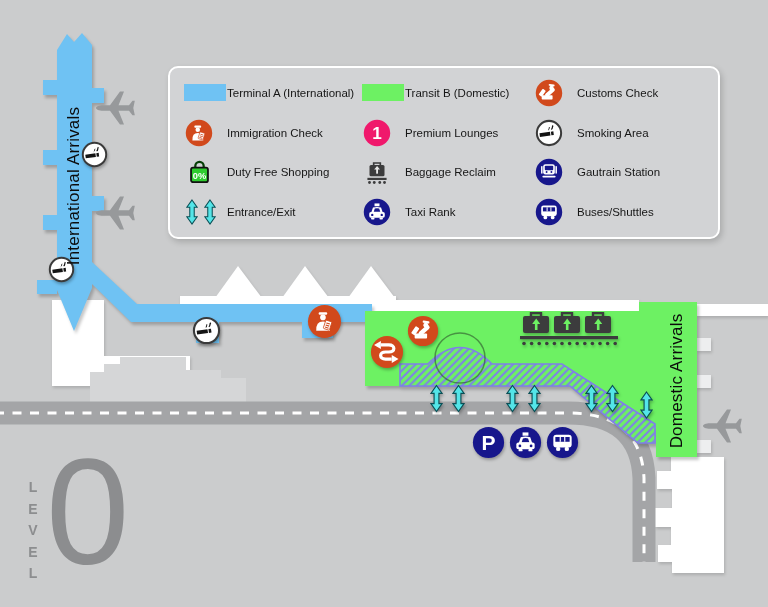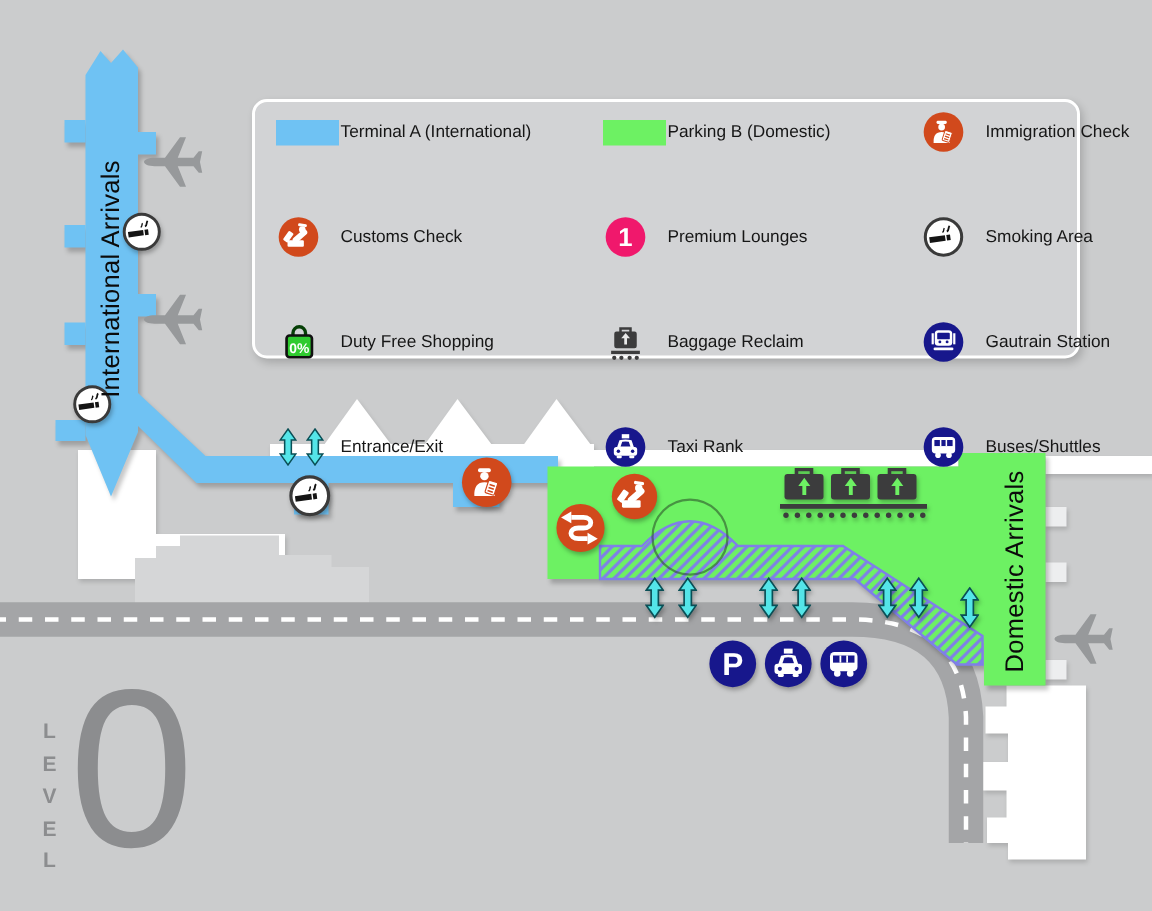--- a/index.html
+++ b/index.html
@@ -19,21 +19,21 @@
   #level-letters{position:absolute;left:22px;top:477px;width:22px;text-align:center;}
   #level-letters span{display:block;font-size:14px;line-height:21.5px;font-weight:bold;color:#8C8D8F;}
   #level-number{position:absolute;left:46px;top:437px;font-size:150px;line-height:1;
                 color:#8C8D8F;font-weight:400;}
 
   
   #legend{position:absolute;left:168px;top:66px;width:552px;height:173px;
           background:#D2D3D5;border:2px solid #fff;border-radius:10px;box-sizing:border-box;
           box-shadow:2px 3px 6px rgba(0,0,0,0.18);
           display:grid;grid-template-columns:178px 172px 182px;grid-auto-rows:1fr;
-          padding:5px 0 5px 14px;gap:40px;}
+          padding:5px 0 5px 14px;}
   .cell{display:flex;align-items:center;min-width:0;}
   .lic{width:30px;height:30px;display:flex;align-items:center;justify-content:center;flex:0 0 30px;}
   .llabel{margin-left:13px;font-size:11.5px;color:#161616;white-space:nowrap;}
   .swatch{width:42px;height:17px;flex:0 0 42px;}
   .swatch-blue{background:#6FC2F3;}
   .swatch-green{background:#6DF163;}
   .swatch-hatch{background-color:#fff;border:1.5px solid #8585EA;box-sizing:border-box;
     background-image:repeating-linear-gradient(135deg,#8585EA 0px,#8585EA 2px,rgba(0,0,0,0) 2px,rgba(0,0,0,0) 7px);}
   .swatch + .llabel{margin-left:1px;}
 
@@ -339,38 +339,38 @@
   </div>
   <div id="level-number">0</div>
 
   <div id="legend">
     <div class="cell">
       <span class="swatch swatch-blue"></span>
       <span class="llabel">Terminal A (International)</span>
     </div>
     <div class="cell">
       <span class="swatch swatch-green"></span>
-      <span class="llabel">Parking B (Domestic)</span>
-    </div>
-
+      <span class="llabel">Transit B (Domestic)</span>
+    </div>
+
+    <div class="cell">
+      <span class="lic">
+          <svg width="28" height="28">
+            <use href="#sym-customs"></use>
+          </svg>
+        </span>
+      <span class="llabel">Customs Check</span>
+    </div>
     <div class="cell">
       <span class="lic">
           <svg width="28" height="28">
             <use href="#sym-immigration"></use>
           </svg>
         </span>
       <span class="llabel">Immigration Check</span>
-    </div>
-    <div class="cell">
-      <span class="lic">
-          <svg width="28" height="28">
-            <use href="#sym-customs"></use>
-          </svg>
-        </span>
-      <span class="llabel">Customs Check</span>
     </div>
 
     <div class="cell">
       <span class="lic">
           <svg width="28" height="28">
             <use href="#sym-premium"></use>
           </svg>
         </span>
       <span class="llabel">Premium Lounges</span>
     </div>

